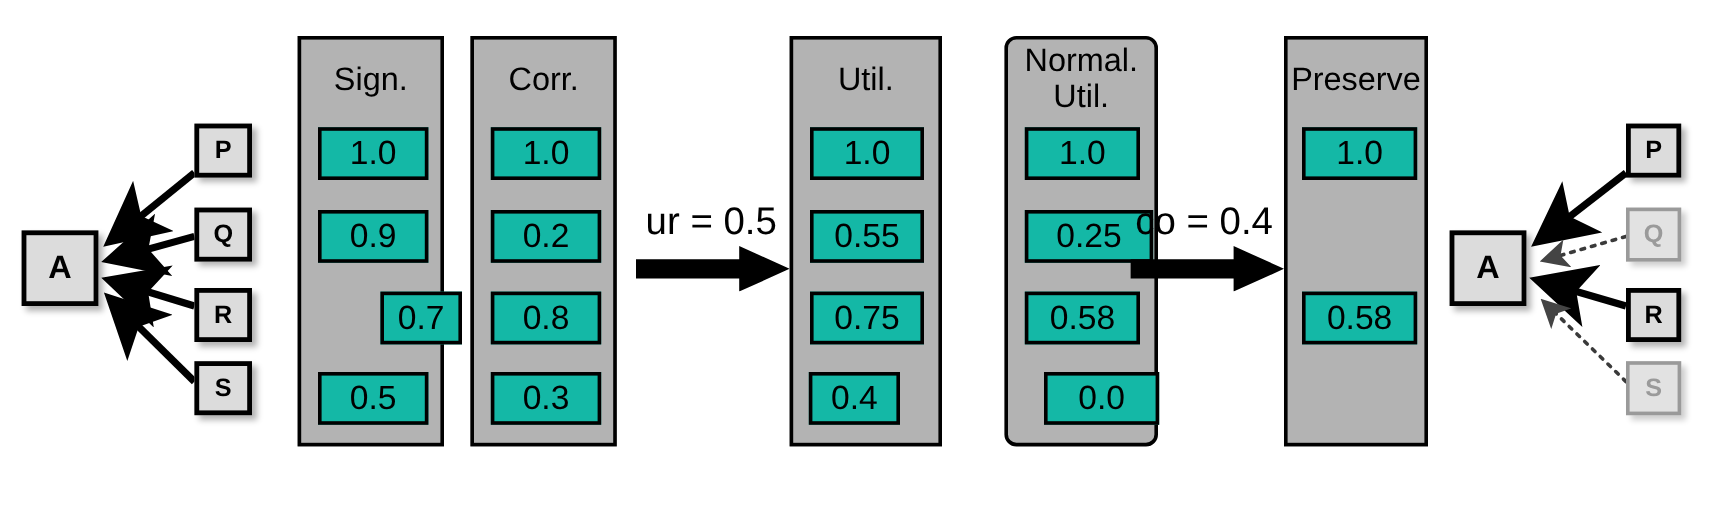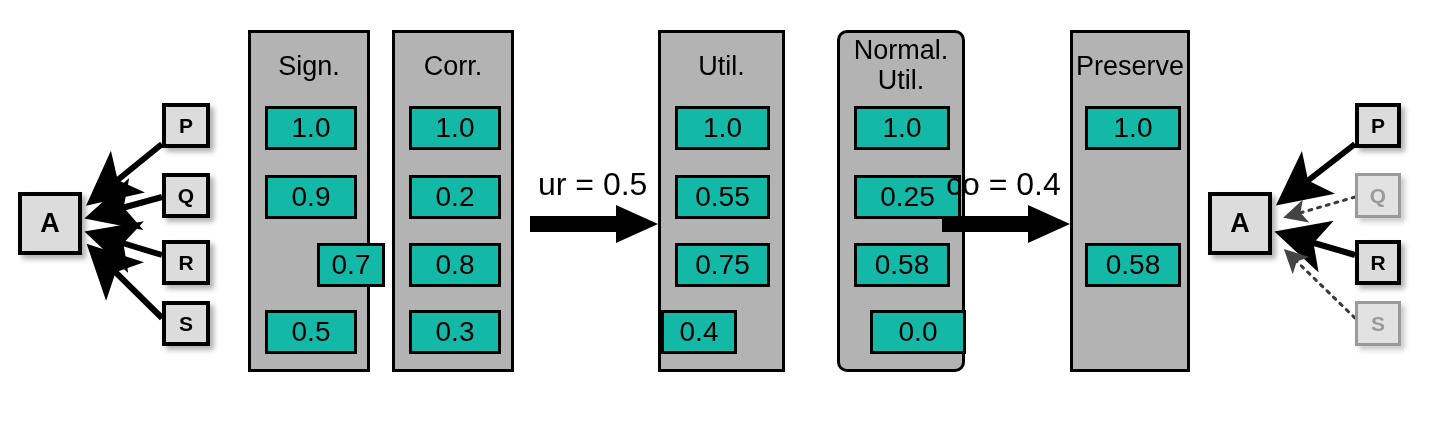--- a/index.html
+++ b/index.html
@@ -88,21 +88,21 @@
     <polygon points="0,11 86,11 86,0 128,19 86,38 86,27 0,27" fill="#000"></polygon>
   </svg>
 
   <div class="panel" style="left:658px;top:30px;width:127px;height:342px;">
     <div class="panel-title" style="top:18px;">
       <div>Util.</div>
     </div>
     <div class="cell" style="left:14px;top:73px;width:95px;height:44px;">1.0</div>
     <div class="cell" style="left:14px;top:142px;width:95px;height:44px;">0.55</div>
     <div class="cell" style="left:14px;top:210px;width:95px;height:44px;text-align:center;">0.75</div>
-    <div class="cell" style="left:0;top:277px;width:76px;height:44px;text-align:center;">0.4</div>
+    <div class="cell" style="left:13px;top:277px;width:76px;height:44px;text-align:center;">0.4</div>
   </div>
 
   <div class="panel" style="left:837px;top:30px;width:128px;height:342px;border-radius:10px;">
     <div class="panel-title" style="top:2px;">
       <div>Normal.</div>
       <div>Util.</div>
     </div>
     <div class="cell" style="left:14px;top:73px;width:96px;height:44px;">1.0</div>
     <div class="cell" style="left:14px;top:142px;width:107px;height:44px;">0.25</div>
     <div class="cell" style="left:14px;top:210px;width:96px;height:44px;">0.58</div>

